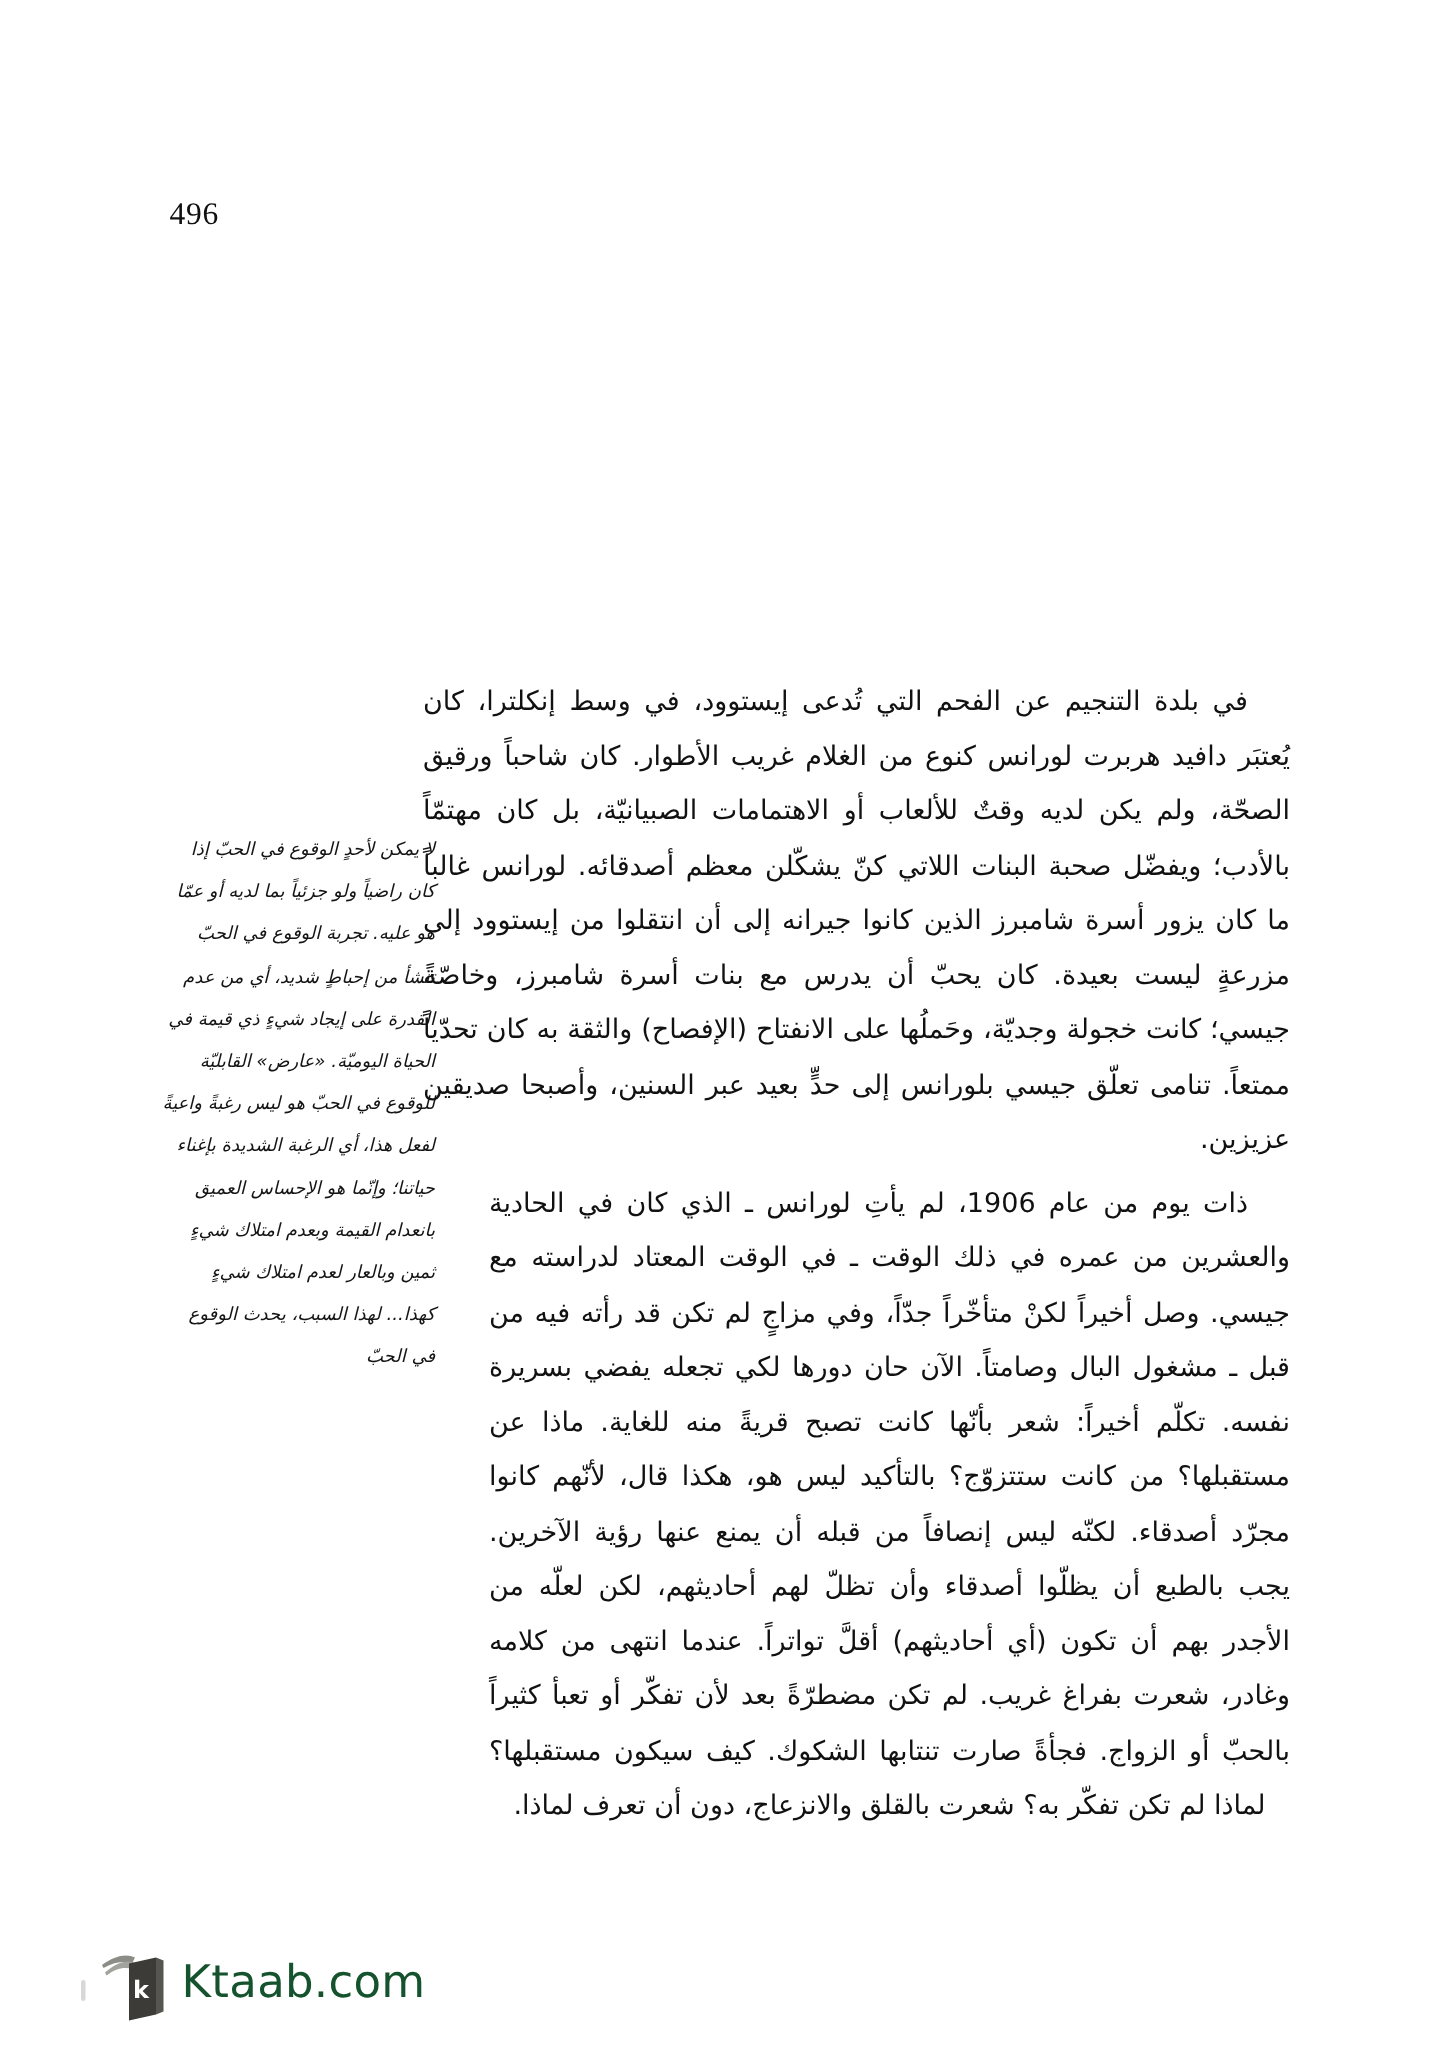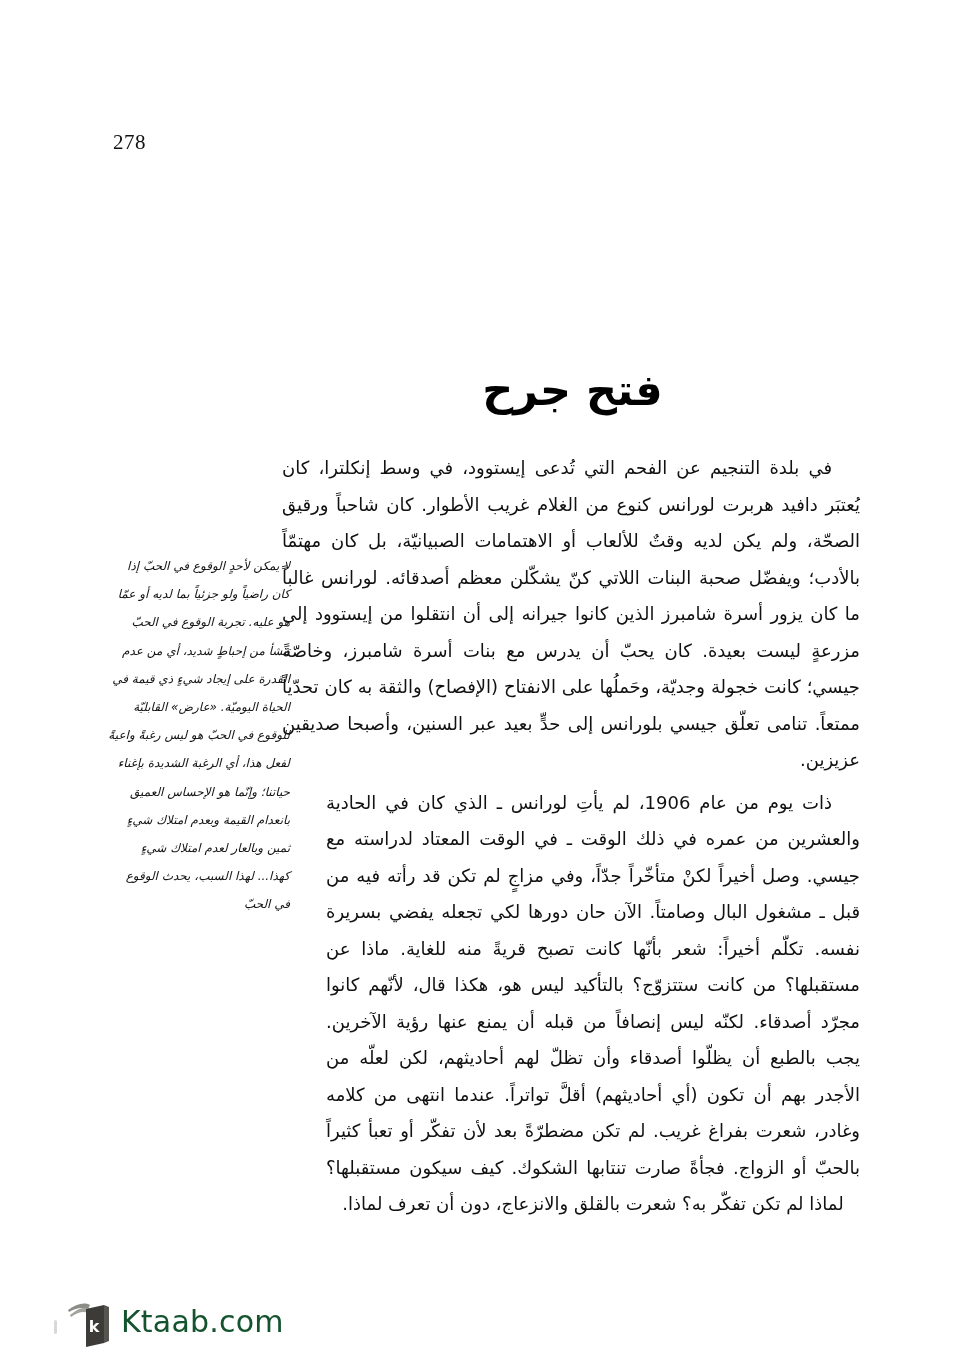--- a/index.html
+++ b/index.html
@@ -124,23 +124,22 @@
     height: 14px;
     background: #d8d8d8;
     border-radius: 2px;
   }
 </style>
 </head>
 <body>
 
 <div class="page">
 
-  <div class="page-number">278</div>
+  <div class="page-number">496</div>
 
-  <h1 class="chapter-title">فتح جرح</h1>
 
   <div class="body-column">
     <p>في بلدة التنجيم عن الفحم التي تُدعى إيستوود، في وسط إنكلترا، كان يُعتبَر دافيد هربرت لورانس كنوع من الغلام غريب الأطوار. كان شاحباً ورقيق الصحّة، ولم يكن لديه وقتٌ للألعاب أو الاهتمامات الصبيانيّة، بل كان مهتمّاً بالأدب؛ ويفضّل صحبة البنات اللاتي كنّ يشكّلن معظم أصدقائه. لورانس غالباً ما كان يزور أسرة شامبرز الذين كانوا جيرانه إلى أن انتقلوا من إيستوود إلى مزرعةٍ ليست بعيدة. كان يحبّ أن يدرس مع بنات أسرة شامبرز، وخاصّةً جيسي؛ كانت خجولة وجديّة، وحَملُها على الانفتاح (الإفصاح) والثقة به كان تحدّياً ممتعاً. تنامى تعلّق جيسي بلورانس إلى حدٍّ بعيد عبر السنين، وأصبحا صديقين عزيزين.</p>
     <p class="last-centered">ذات يوم من عام 1906، لم يأتِ لورانس ـ الذي كان في الحادية والعشرين من عمره في ذلك الوقت ـ في الوقت المعتاد لدراسته مع جيسي. وصل أخيراً لكنْ متأخّراً جدّاً، وفي مزاجٍ لم تكن قد رأته فيه من قبل ـ مشغول البال وصامتاً. الآن حان دورها لكي تجعله يفضي بسريرة نفسه. تكلّم أخيراً: شعر بأنّها كانت تصبح قريةً منه للغاية. ماذا عن مستقبلها؟ من كانت ستتزوّج؟ بالتأكيد ليس هو، هكذا قال، لأنّهم كانوا مجرّد أصدقاء. لكنّه ليس إنصافاً من قبله أن يمنع عنها رؤية الآخرين. يجب بالطبع أن يظلّوا أصدقاء وأن تظلّ لهم أحاديثهم، لكن لعلّه من الأجدر بهم أن تكون (أي أحاديثهم) أقلَّ تواتراً. عندما انتهى من كلامه وغادر، شعرت بفراغ غريب. لم تكن مضطرّةً بعد لأن تفكّر أو تعبأ كثيراً بالحبّ أو الزواج. فجأةً صارت تنتابها الشكوك. كيف سيكون مستقبلها؟ لماذا لم تكن تفكّر به؟ شعرت بالقلق والانزعاج، دون أن تعرف لماذا.</p>
   </div>
 
   <aside class="pullquote">
     <p>لا يمكن لأحدٍ الوقوع في الحبّ إذا كان راضياً ولو جزئياً بما لديه أو عمّا هو عليه. تجربة الوقوع في الحبّ تنشأ من إحباطٍ شديد، أي من عدم القدرة على إيجاد شيءٍ ذي قيمة في الحياة اليوميّة. «عارض» القابليّة للوقوع في الحبّ هو ليس رغبةً واعيةً لفعل هذا، أي الرغبة الشديدة بإغناء حياتنا؛ وإنّما هو الإحساس العميق بانعدام القيمة وبعدم امتلاك شيءٍ ثمين وبالعار لعدم امتلاك شيءٍ كهذا... لهذا السبب، يحدث الوقوع في الحبّ</p>
   </aside>
 

